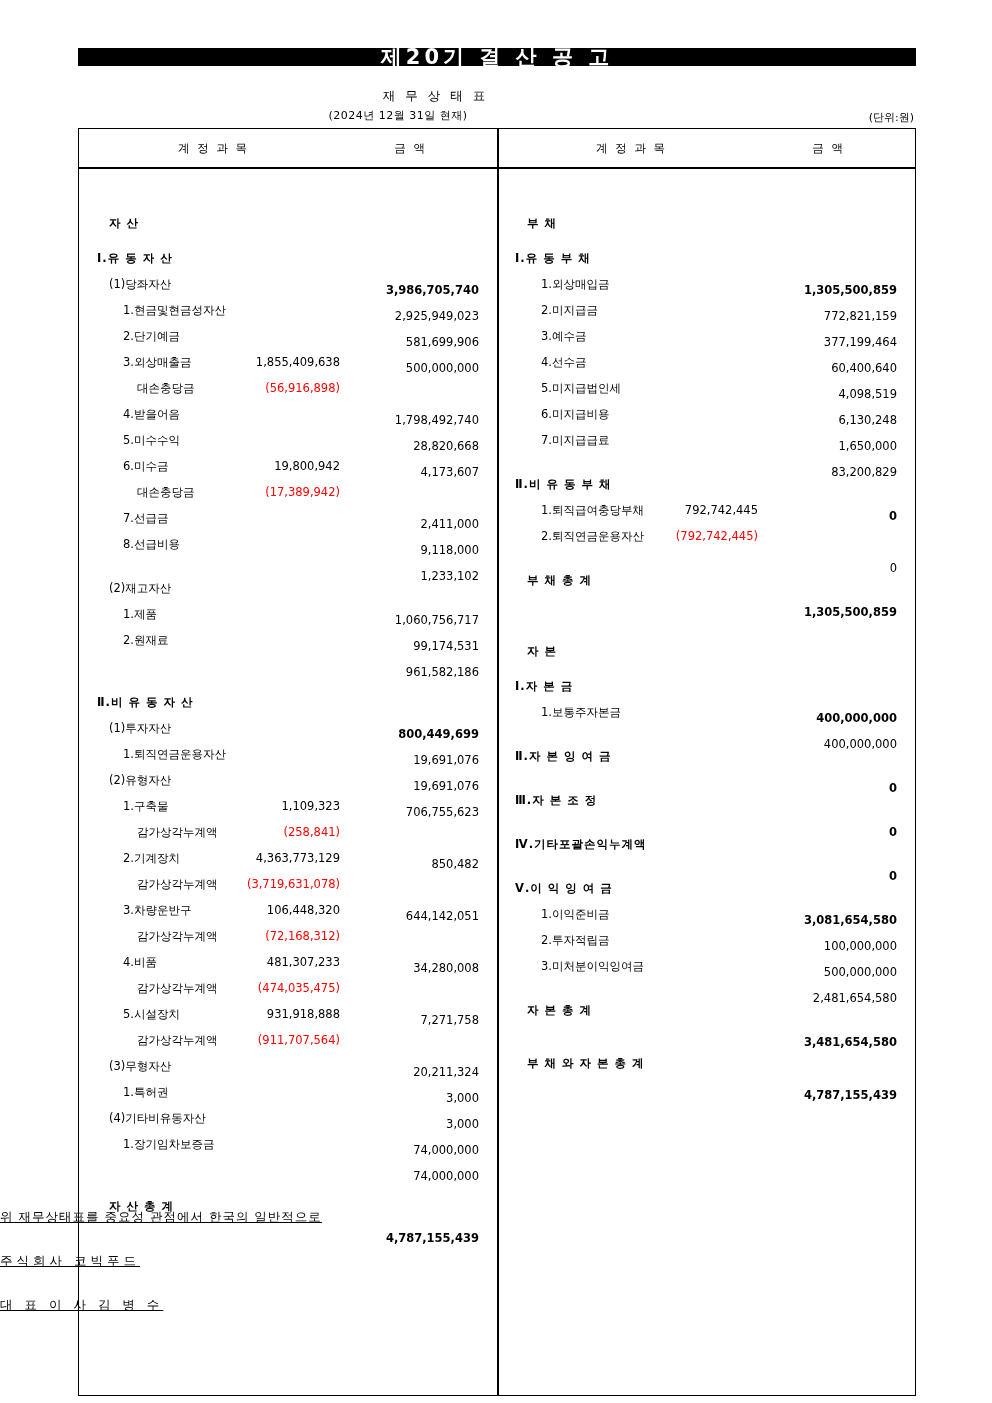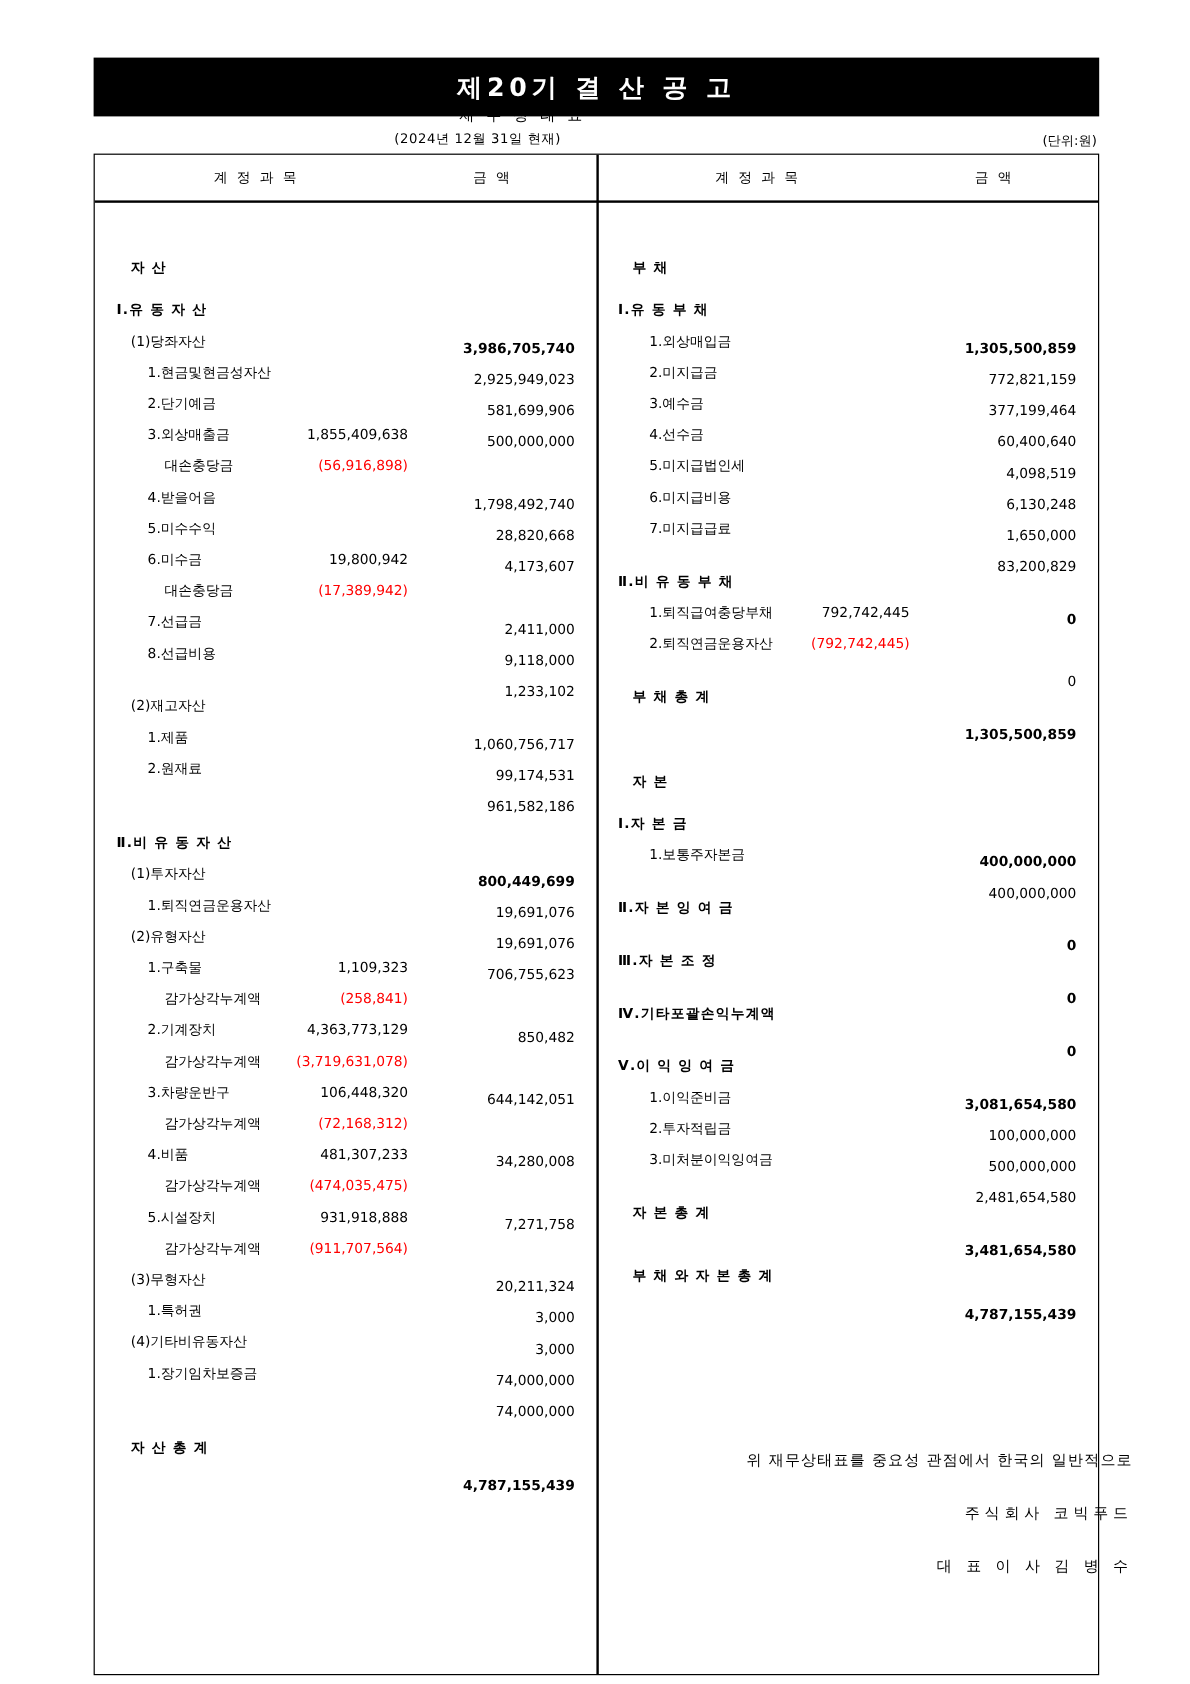--- a/index.html
+++ b/index.html
@@ -21,21 +21,21 @@
     box-sizing: border-box;
     padding: 0;
   }
 
   
   .title-banner {
     position: absolute;
     left: 78px;
     top: 48px;
     width: 838px;
-    height: 49px;
+    height: 18px;
     background: #000000;
     color: #ffffff;
     display: flex;
     align-items: center;
     justify-content: center;
     font-size: 21px;
     font-weight: bold;
     letter-spacing: 4px;
   }
   .subtitle {
@@ -156,24 +156,25 @@
   .ind-0 { padding-left: 0px; }
   .ind-1 { padding-left: 12px; }
   .ind-2 { padding-left: 26px; }
   .ind-3 { padding-left: 40px; }
 
   .footer {
     position: absolute;
     left: 0;
     top: 1205px;
     width: 944px;
-    text-align: right;
+    text-align: left;
     font-size: 12.5px;
     line-height: 24px;
     letter-spacing: 1px;
+    text-decoration: underline;
   }
   .footer .sig {
     letter-spacing: 4px;
     margin-top: 20px;
   }
 </style>
 </head>
 <body>
 
 <div class="page">

